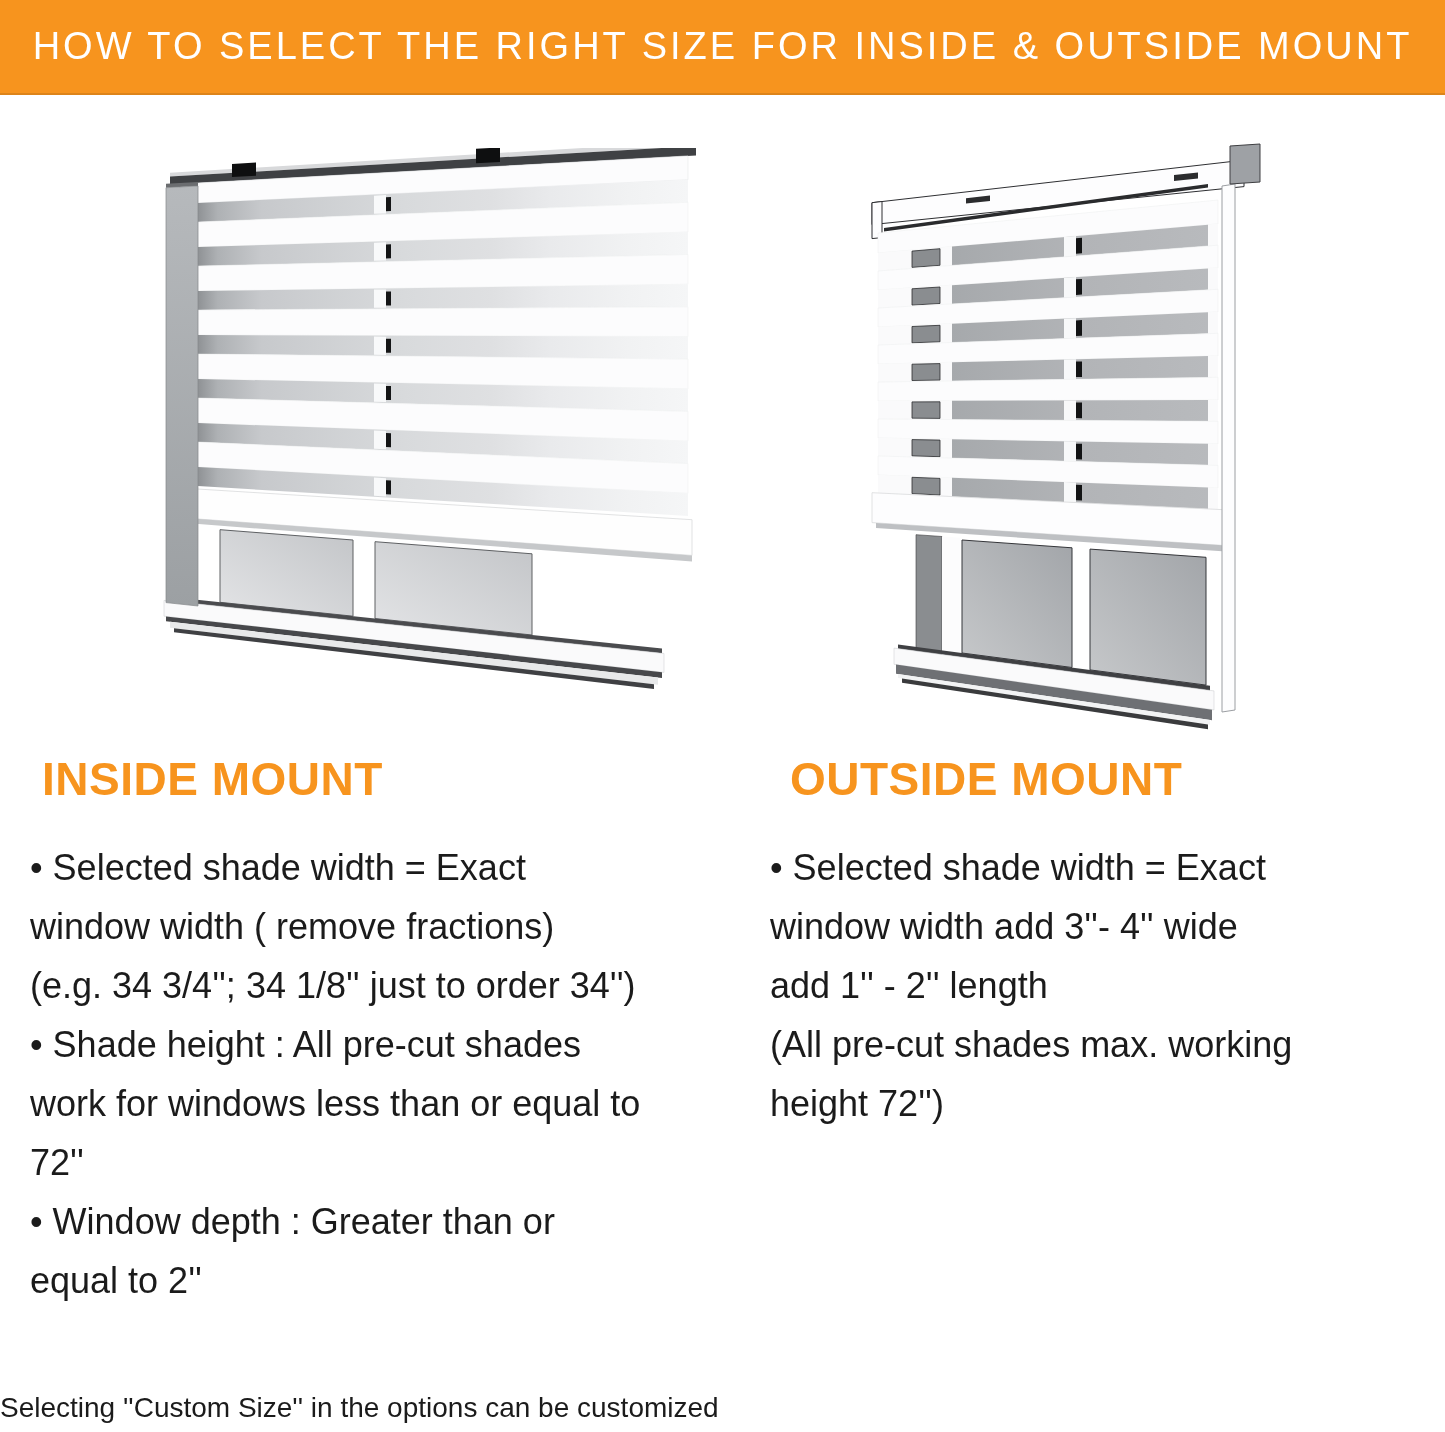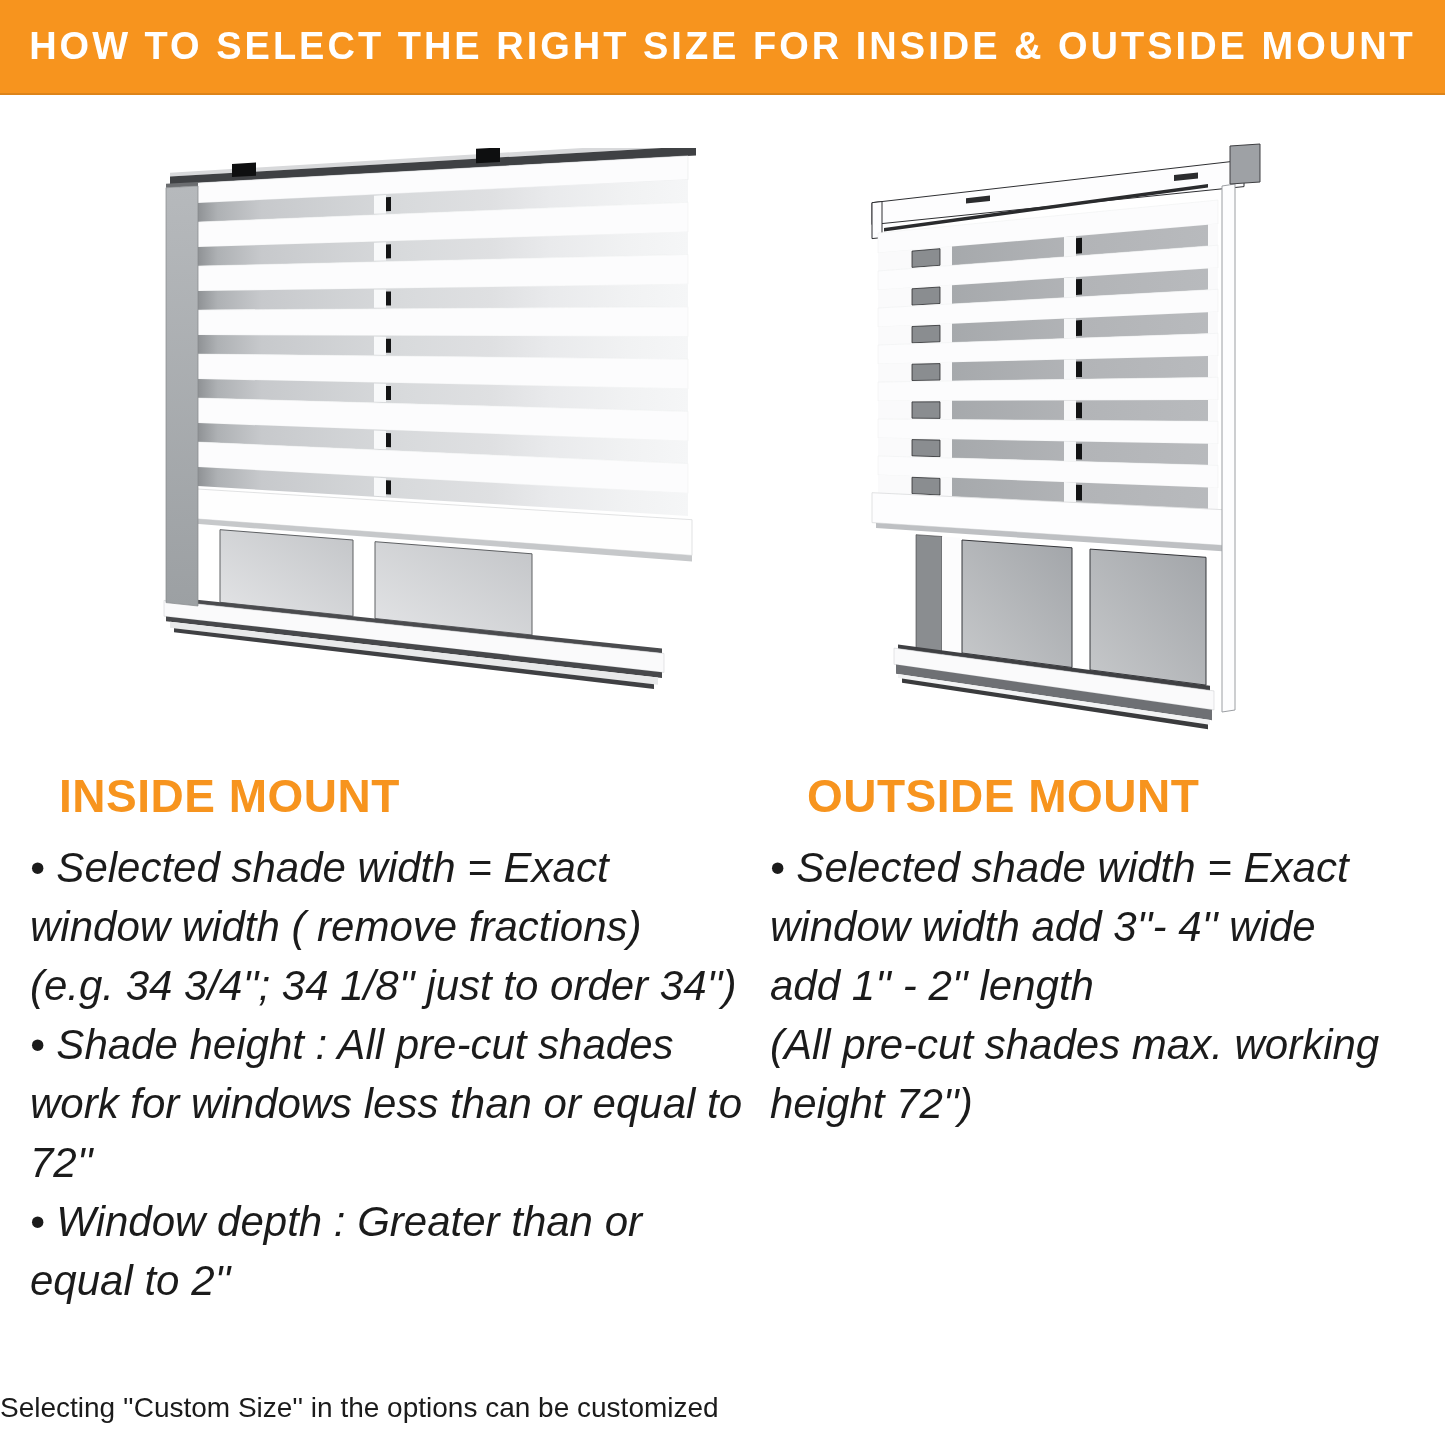--- a/index.html
+++ b/index.html
@@ -7,36 +7,36 @@
     position:relative;width:1445px;height:1432px;background:#ffffff;
     font-family:"Liberation Sans",sans-serif;overflow:hidden;
   }
   .banner{
     position:absolute;left:0;top:0;width:100%;height:95px;
     background:var(--accent,#F7941E);
     display:flex;align-items:center;justify-content:center;
     border-bottom:2px solid rgba(0,0,0,0.10);box-sizing:border-box;
   }
   .banner-title{
-    margin:0;color:var(--banner-text,#ffffff);font-size:38px;font-weight:bold;
+    margin:0;color:var(--banner-text,#ffffff);font-size:38px;font-weight:normal;
     letter-spacing:3px;white-space:nowrap;
   }
   figure.fig{position:absolute;margin:0;padding:0;}
   .fig-left{left:140px;top:148px;width:560px;height:580px;}
   .fig-right{left:858px;top:138px;width:545px;height:600px;}
   .fig svg{display:block;width:100%;height:100%;}
   .heading{
-    position:absolute;margin:17px;color:var(--accent,#F7941E);
+    position:absolute;margin:0;color:var(--accent,#F7941E);
     font-size:46px;font-weight:bold;letter-spacing:0.5px;white-space:nowrap;
   }
   .heading-left{left:42px;top:752px;}
   .heading-right{left:790px;top:752px;}
   .bullets{
-    position:absolute;top:838px;font-size:42px;line-height:59px;
-    color:var(--body-text,#1B1B1B);white-space:nowrap;font-style:italic;
+    position:absolute;top:838px;font-size:36px;line-height:59px;
+    color:var(--body-text,#1B1B1B);white-space:nowrap;
   }
   .bullets-left{left:30px;}
   .bullets-right{left:770px;}
   .note{
     position:absolute;left:0;right:0;top:1392px;text-align:left;
     font-size:28px;color:var(--body-text,#1B1B1B);
   }
 </style>
 </head>
 <body>

